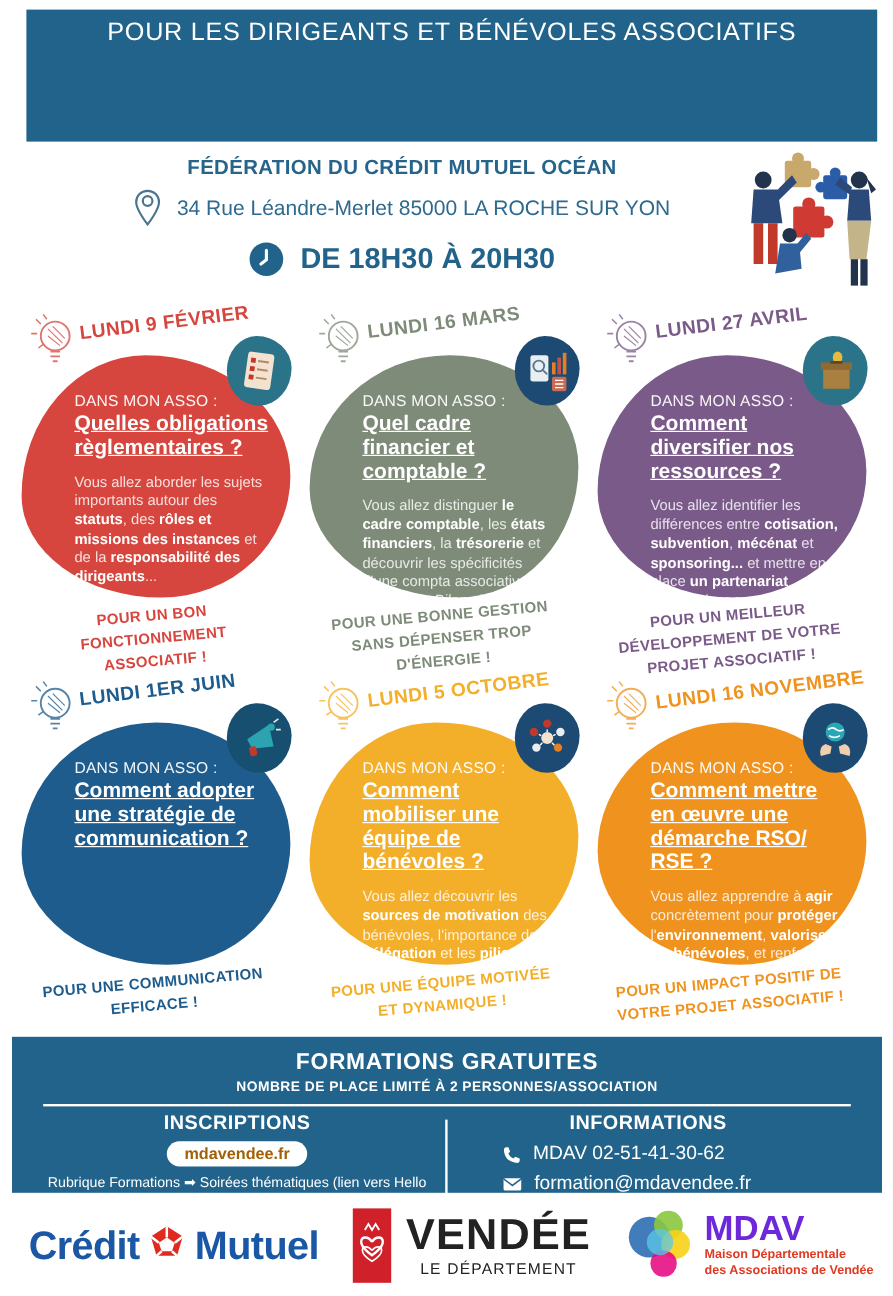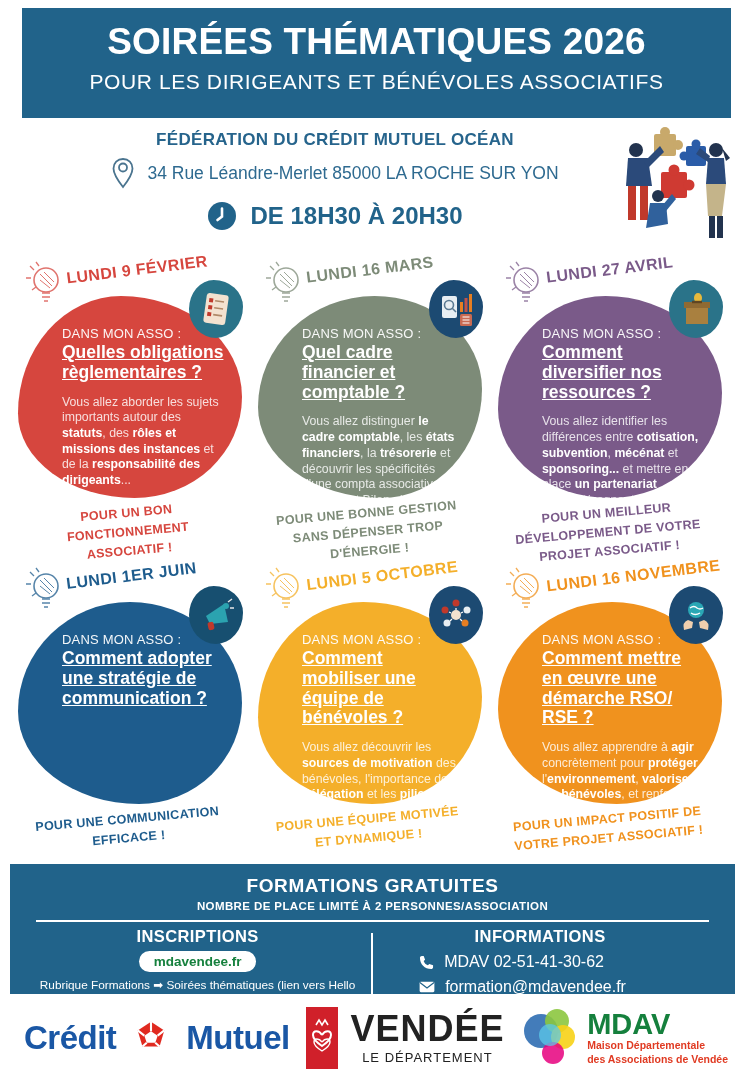--- a/index.html
+++ b/index.html
@@ -47,43 +47,42 @@
   .fband { position:absolute; top:864px; left:10px; right:9px; height:130px; background:#21638a; color:#fff; }
   .f-title { text-align:center; margin-top:11px; font-size:19px; font-weight:800; letter-spacing:.6px; }
   .f-sub { text-align:center; margin-top:3px; font-size:11.5px; font-weight:700; letter-spacing:.4px; }
   .f-rule { border:none; border-top:2px solid #fff; margin:8px 26px 0; }
   .f-cols { display:flex; margin-top:5px; padding:0 14px; }
   .f-left { flex:1.15; text-align:center; }
   .f-div { width:2px; background:#fff; margin:6px 0 8px; }
   .f-right { flex:1; padding-left:46px; }
   .f-head { font-size:16.5px; font-weight:800; letter-spacing:.4px; }
   .f-right .f-head { text-align:center; margin-right:60px; }
-  .pill { display:inline-block; margin-top:5px; background:#fff; color:#15803d; font-weight:800; font-size:13.5px; border-radius:13px; padding:3px 15px; }
+  .pill { display:inline-block; margin-top:5px; background:#fff; color:#a16207; font-weight:800; font-size:13.5px; border-radius:13px; padding:3px 15px; }
   .rubrique { margin-top:6px; font-size:11.8px; }
   .contact-row { display:flex; align-items:center; gap:10px; margin-top:7px; font-size:16px; }
 
   
   .logos { position:absolute; top:1000px; left:24px; right:16px; height:76px; display:flex; align-items:center; justify-content:space-between; }
-  .cm-logo { display:flex; align-items:center; gap:16px; color:#1a57a5; font-size:33px; font-weight:800; letter-spacing:-0.5px; }
+  .cm-logo { display:flex; align-items:center; gap:4px; color:#1a57a5; font-size:33px; font-weight:800; letter-spacing:-0.5px; }
   .vd-logo { display:flex; align-items:center; gap:8px; }
   .vd-text { display:flex; flex-direction:column; align-items:center; }
   .vd-name { font-size:36px; font-weight:700; letter-spacing:1px; color:#222; line-height:1; }
   .vd-tag { font-size:13px; letter-spacing:1px; color:#222; margin-top:3px; }
   .md-logo { display:flex; align-items:center; gap:6px; }
   .md-text { display:flex; flex-direction:column; }
-  .md-name { font-size:29px; font-weight:800; color:#15803d; line-height:1; }
+  .md-name { font-size:29px; font-weight:800; color:#6d28d9; line-height:1; }
   .md-sub { font-size:10.5px; font-weight:700; color:#e03a22; line-height:1.25; }
 </style>
 </head>
 <body>
 
 <div class="page">
 
   <header class="band">
-    <h1>SOIRÉES THÉMATIQUES 2026</h1>
     <h2>POUR LES DIRIGEANTS ET BÉNÉVOLES ASSOCIATIFS</h2>
   </header>
 
   <section class="info">
     <div class="venue">FÉDÉRATION DU CRÉDIT MUTUEL OCÉAN</div>
     <div class="addr-row">
       <svg width="24" height="32" viewBox="0 0 24 32">
         <path d="M12 2 C6.5 2 2.5 6 2.5 11.5 C2.5 18 12 30 12 30 C12 30 21.5 18 21.5 11.5 C21.5 6 17.5 2 12 2 Z" fill="none" stroke="#4a748f" stroke-width="1.8"></path>
         <circle cx="12" cy="10.5" r="4" fill="none" stroke="#4a748f" stroke-width="1.8"></circle>
       </svg>

